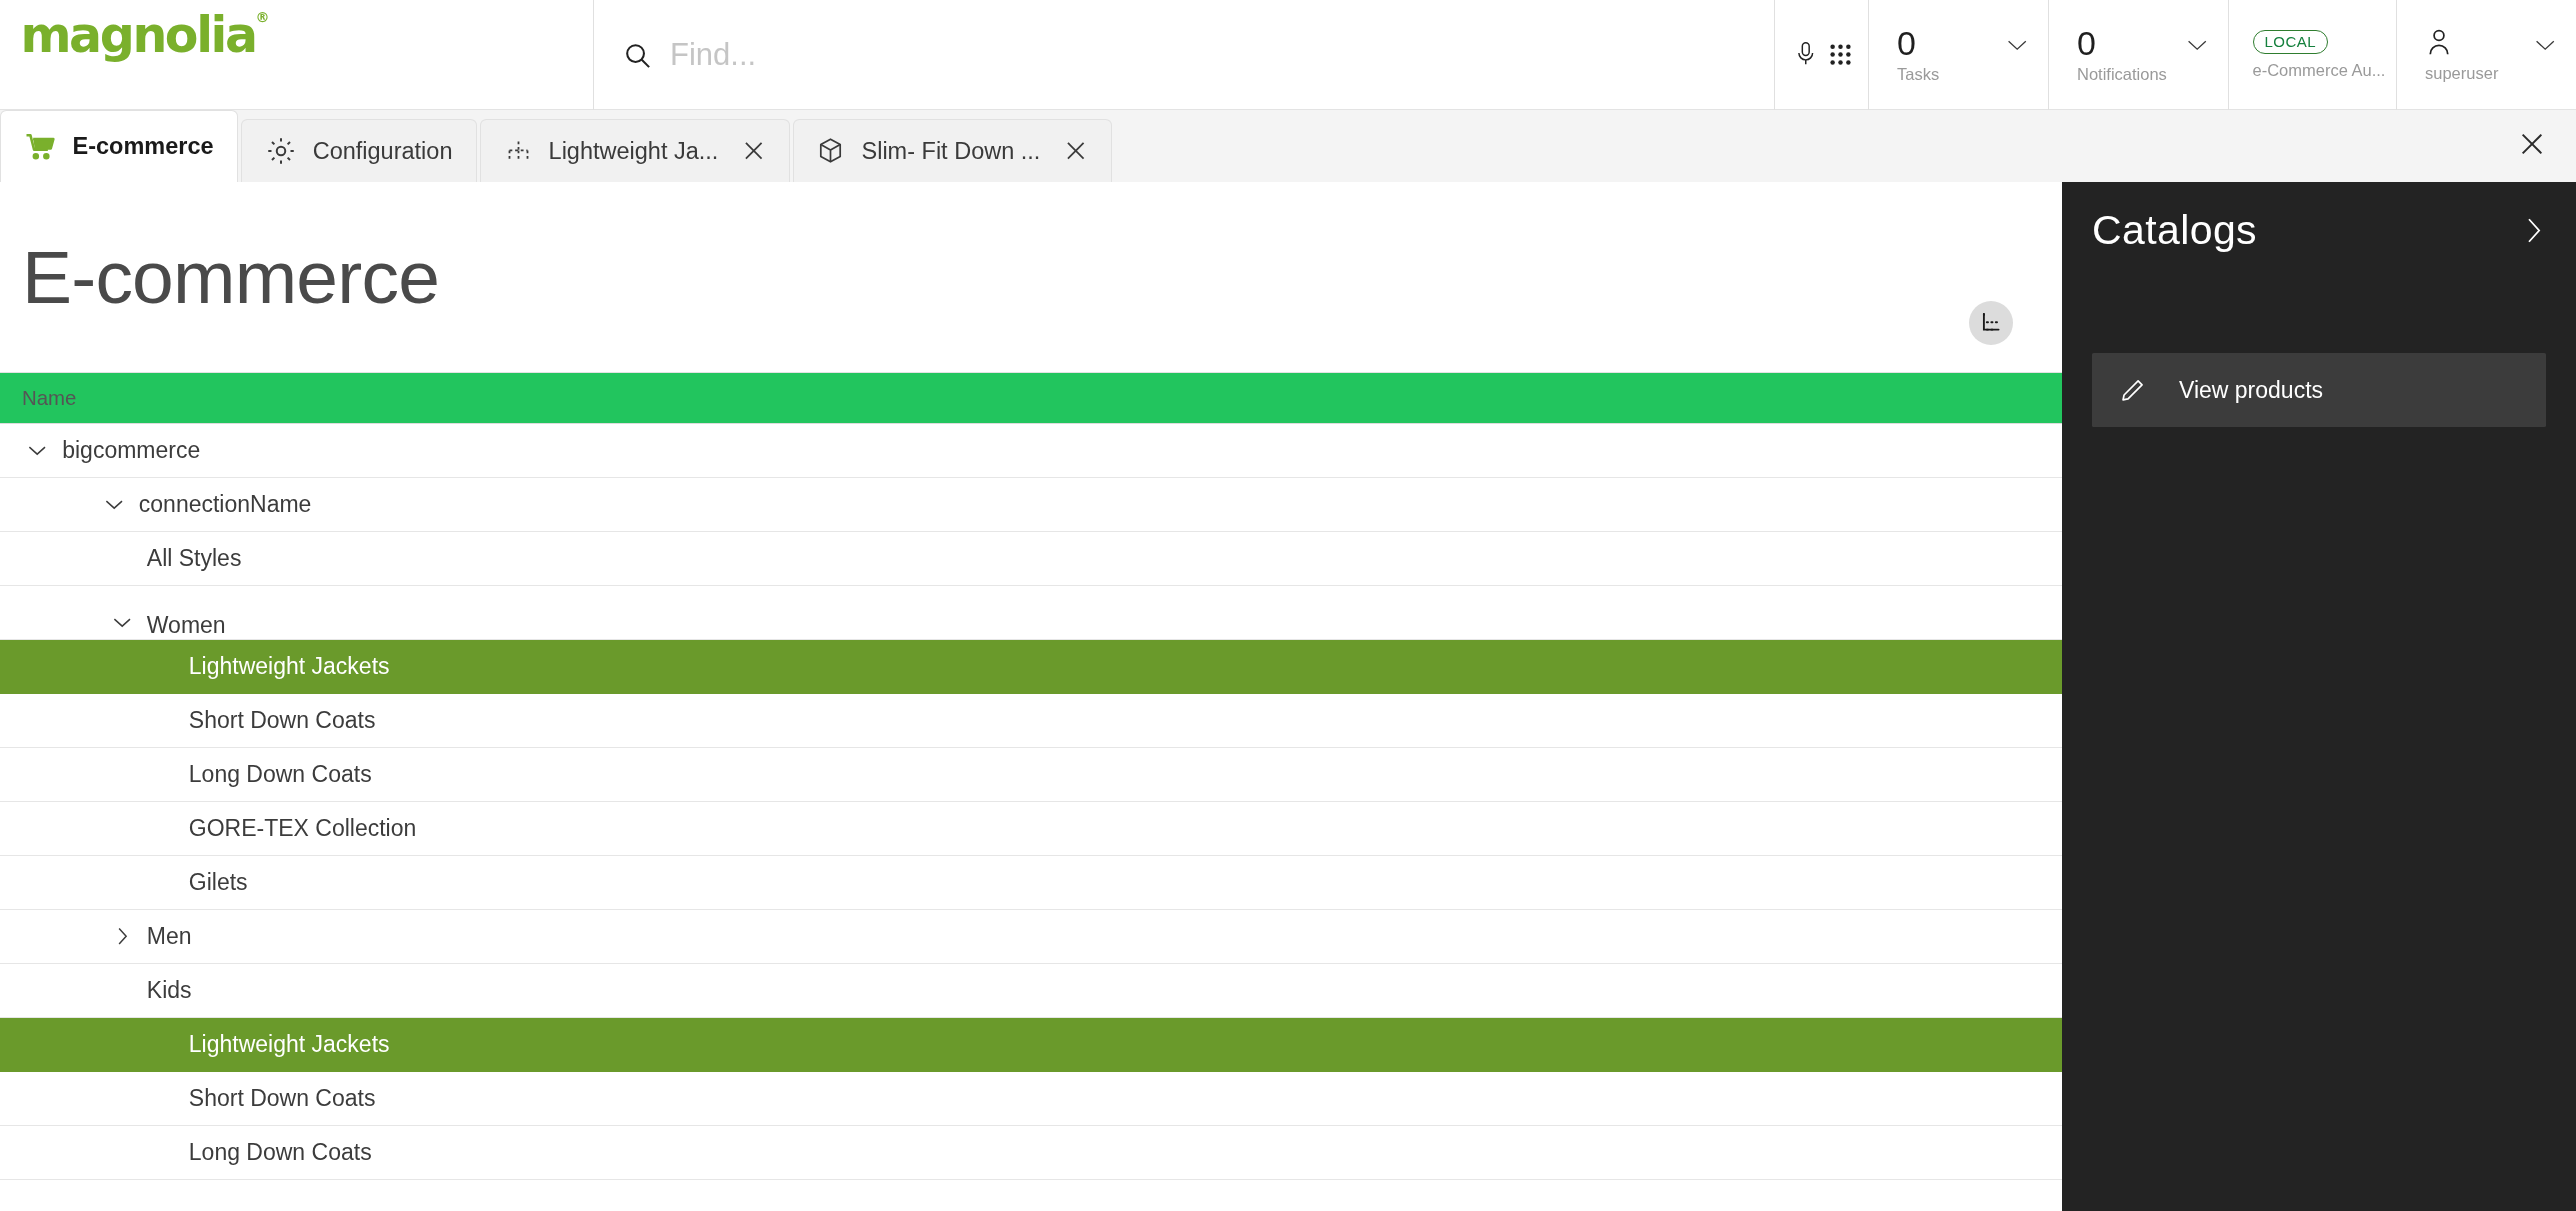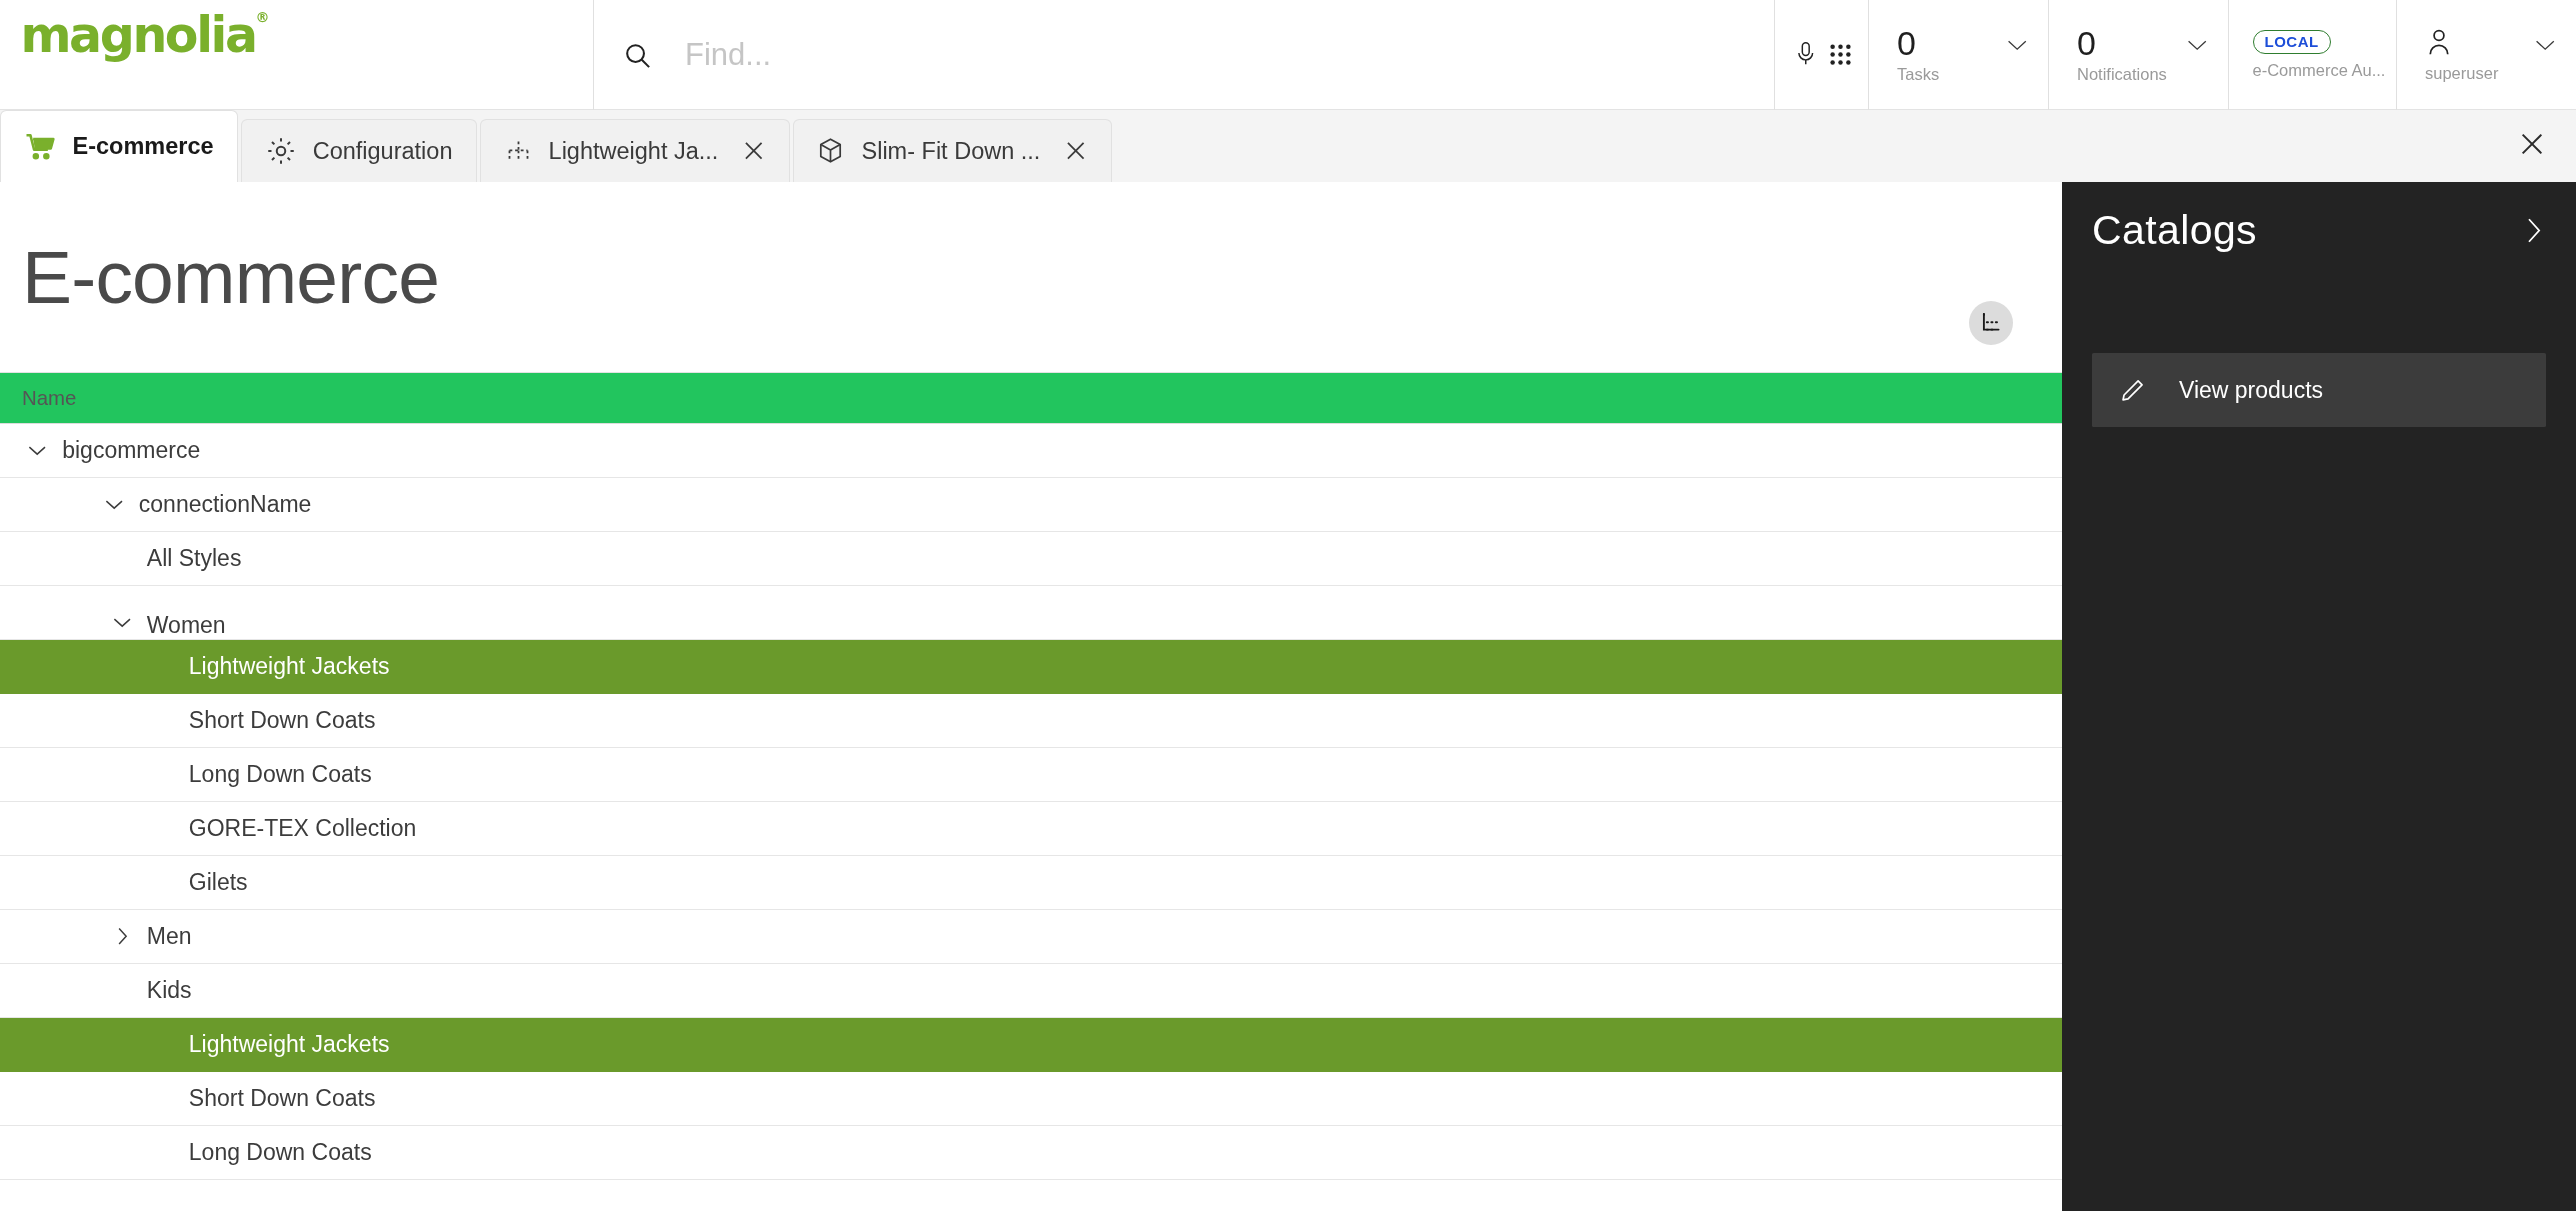--- a/index.html
+++ b/index.html
@@ -31,21 +31,20 @@
     color: #7ab02c; letter-spacing: -2.4px;
     line-height: 1; position: relative;
   }
   .logo-text sup { font-size: 14px; vertical-align: super; top:-12.5px; position:relative;}
 
   .search-cell {
     flex: 1 1 auto; height: 110px;
     display: flex; align-items: center;
     padding-left: 28px;
     border-right: 0.8px solid #e0e0e0;
-    gap: 15px;
   }
   .search-icon { width: 31px; height: 31px; flex: none; margin-right: 17px; }
   .search-input {
     border: none; outline: none; background: transparent;
     font-family: "Liberation Sans", sans-serif;
     font-size: 31px; color: #333; width: 596px;
   }
   .search-input::placeholder { color: #c5c5c5; }
 
   .hdr-icons {
@@ -61,22 +60,22 @@
     display: flex; flex-direction: column;
     justify-content: center; padding-left: 28px;
     cursor: pointer;
   }
   .hdr-count { font-size: 34px; color: #1f1f1f; line-height: 1.05; font-weight: 400; }
   .hdr-label { font-size: 16.5px; color: #9a9a9a; margin-top: 3.1px; }
   .hdr-chevron { position: absolute; right: 20.4px; top: 39px; }
 
   .hdr-item.env { min-width: 168px; align-items: flex-start; padding-left: 23.5px; }
   .badge-local {
-    border: 1.6px solid #2f7d2f; color: #1d4ed8;
-    border-radius: 15.7px; font-size: 15px; font-weight: 700;
+    border: 1.6px solid #2f7d2f; color: #15803d;
+    border-radius: 15.7px; font-size: 15px; font-weight: 400;
     padding: 3.1px 11px 3.9px; letter-spacing: 0.5px;
     display: inline-block; line-height: 1;
   }
   .env-name { font-size: 16.5px; color: #9a9a9a; margin-top: 7px; }
 
   .hdr-item.user { min-width: 180px; padding-left: 28px; }
   .user-avatar { margin-bottom: 3.1px; }
   .user-name { font-size: 16.5px; color: #9a9a9a; }
 
   

